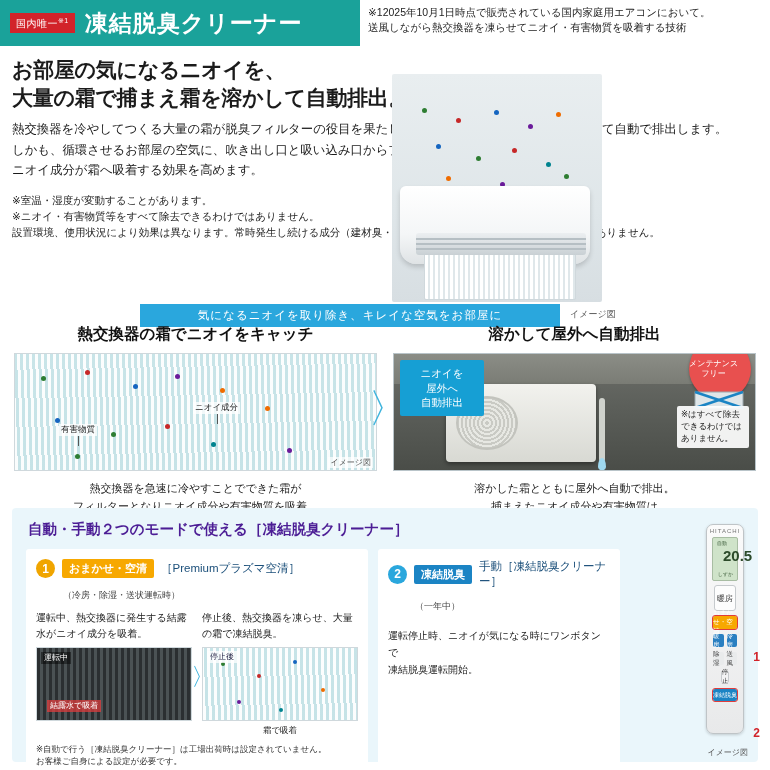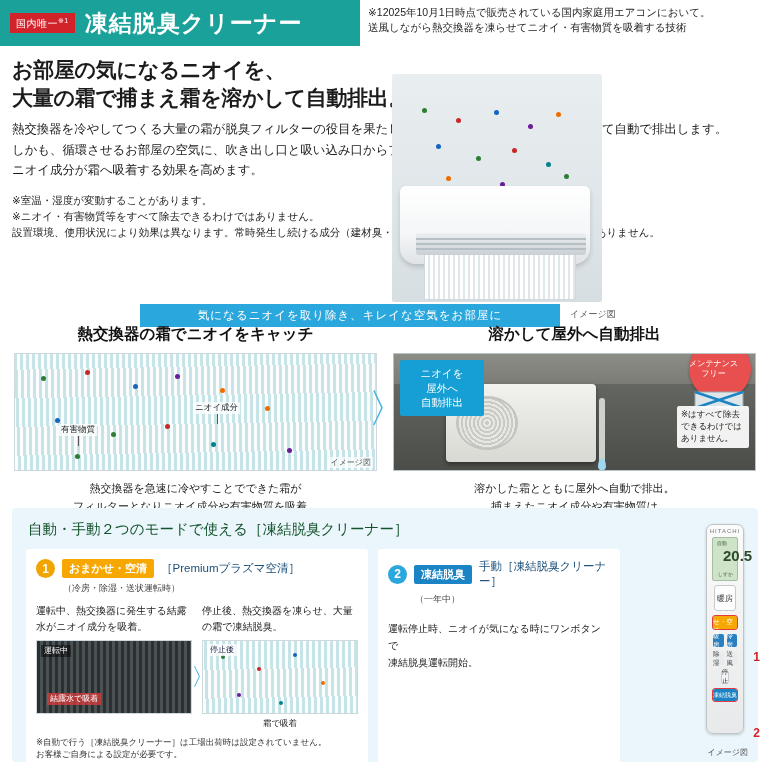--- a/index.html
+++ b/index.html
@@ -236,22 +236,22 @@
   .bottom {
     position: absolute;
     left: 12px; right: 12px; top: 508px; bottom: 8px;
     background: #eaf6fb;
     border-radius: 4px;
     padding: 12px 14px;
   }
   .bottom h3 {
     margin: 0 0 10px 2px;
     font-size: 14.5px;
-    color: #14532d;
-    font-weight: normal;
+    color: #4c1d95;
+    font-weight: bold;
   }
   .mode-row { display: flex; gap: 10px; }
   .mode-card {
     background: #fff;
     border-radius: 3px;
     padding: 10px 10px 8px 10px;
     position: relative;
   }
   .mode-card.one { flex: 0 0 342px; }
   .mode-card.two { flex: 0 0 242px; }
@@ -265,21 +265,21 @@
   .num-circle.blue { background:#2aa7dd; }
   .tag-orange {
     background:#f7a800; color:#fff; font-size: 11px; font-weight:bold;
     padding: 2px 7px; border-radius: 2px; white-space:nowrap;
   }
   .tag-blue {
     background:#1b84c4; color:#fff; font-size: 11px; font-weight:bold;
     padding: 2px 7px; border-radius: 2px; white-space:nowrap;
   }
   .mode-title { font-size: 11.5px; color:#1b4f7a; }
-  .mode-sub { font-size: 9px; color:#444; margin-left: 27px; margin-top:4px;}
+  .mode-sub { font-size: 9px; color:#444; margin-left: 27px; margin-top:11px;}
   .mode-cols { display:flex; gap: 10px; margin-top: 8px; }
   .mode-col { flex:1; font-size: 10px; line-height:1.55; }
   .mini-img { height: 74px; margin-top: 6px; border:1px solid #cfd8dc; position:relative; overflow:hidden;}
   .mini-dark {
     background: repeating-linear-gradient(90deg,#2b2f31 0 3px,#4b5254 3px 6px);
   }
   .mini-dark .lbl {
     position:absolute; left:4px; top:4px; font-size:8px; color:#fff; background:rgba(0,0,0,.45); padding:0 3px;
   }
   .mini-dark .lbl2 {

